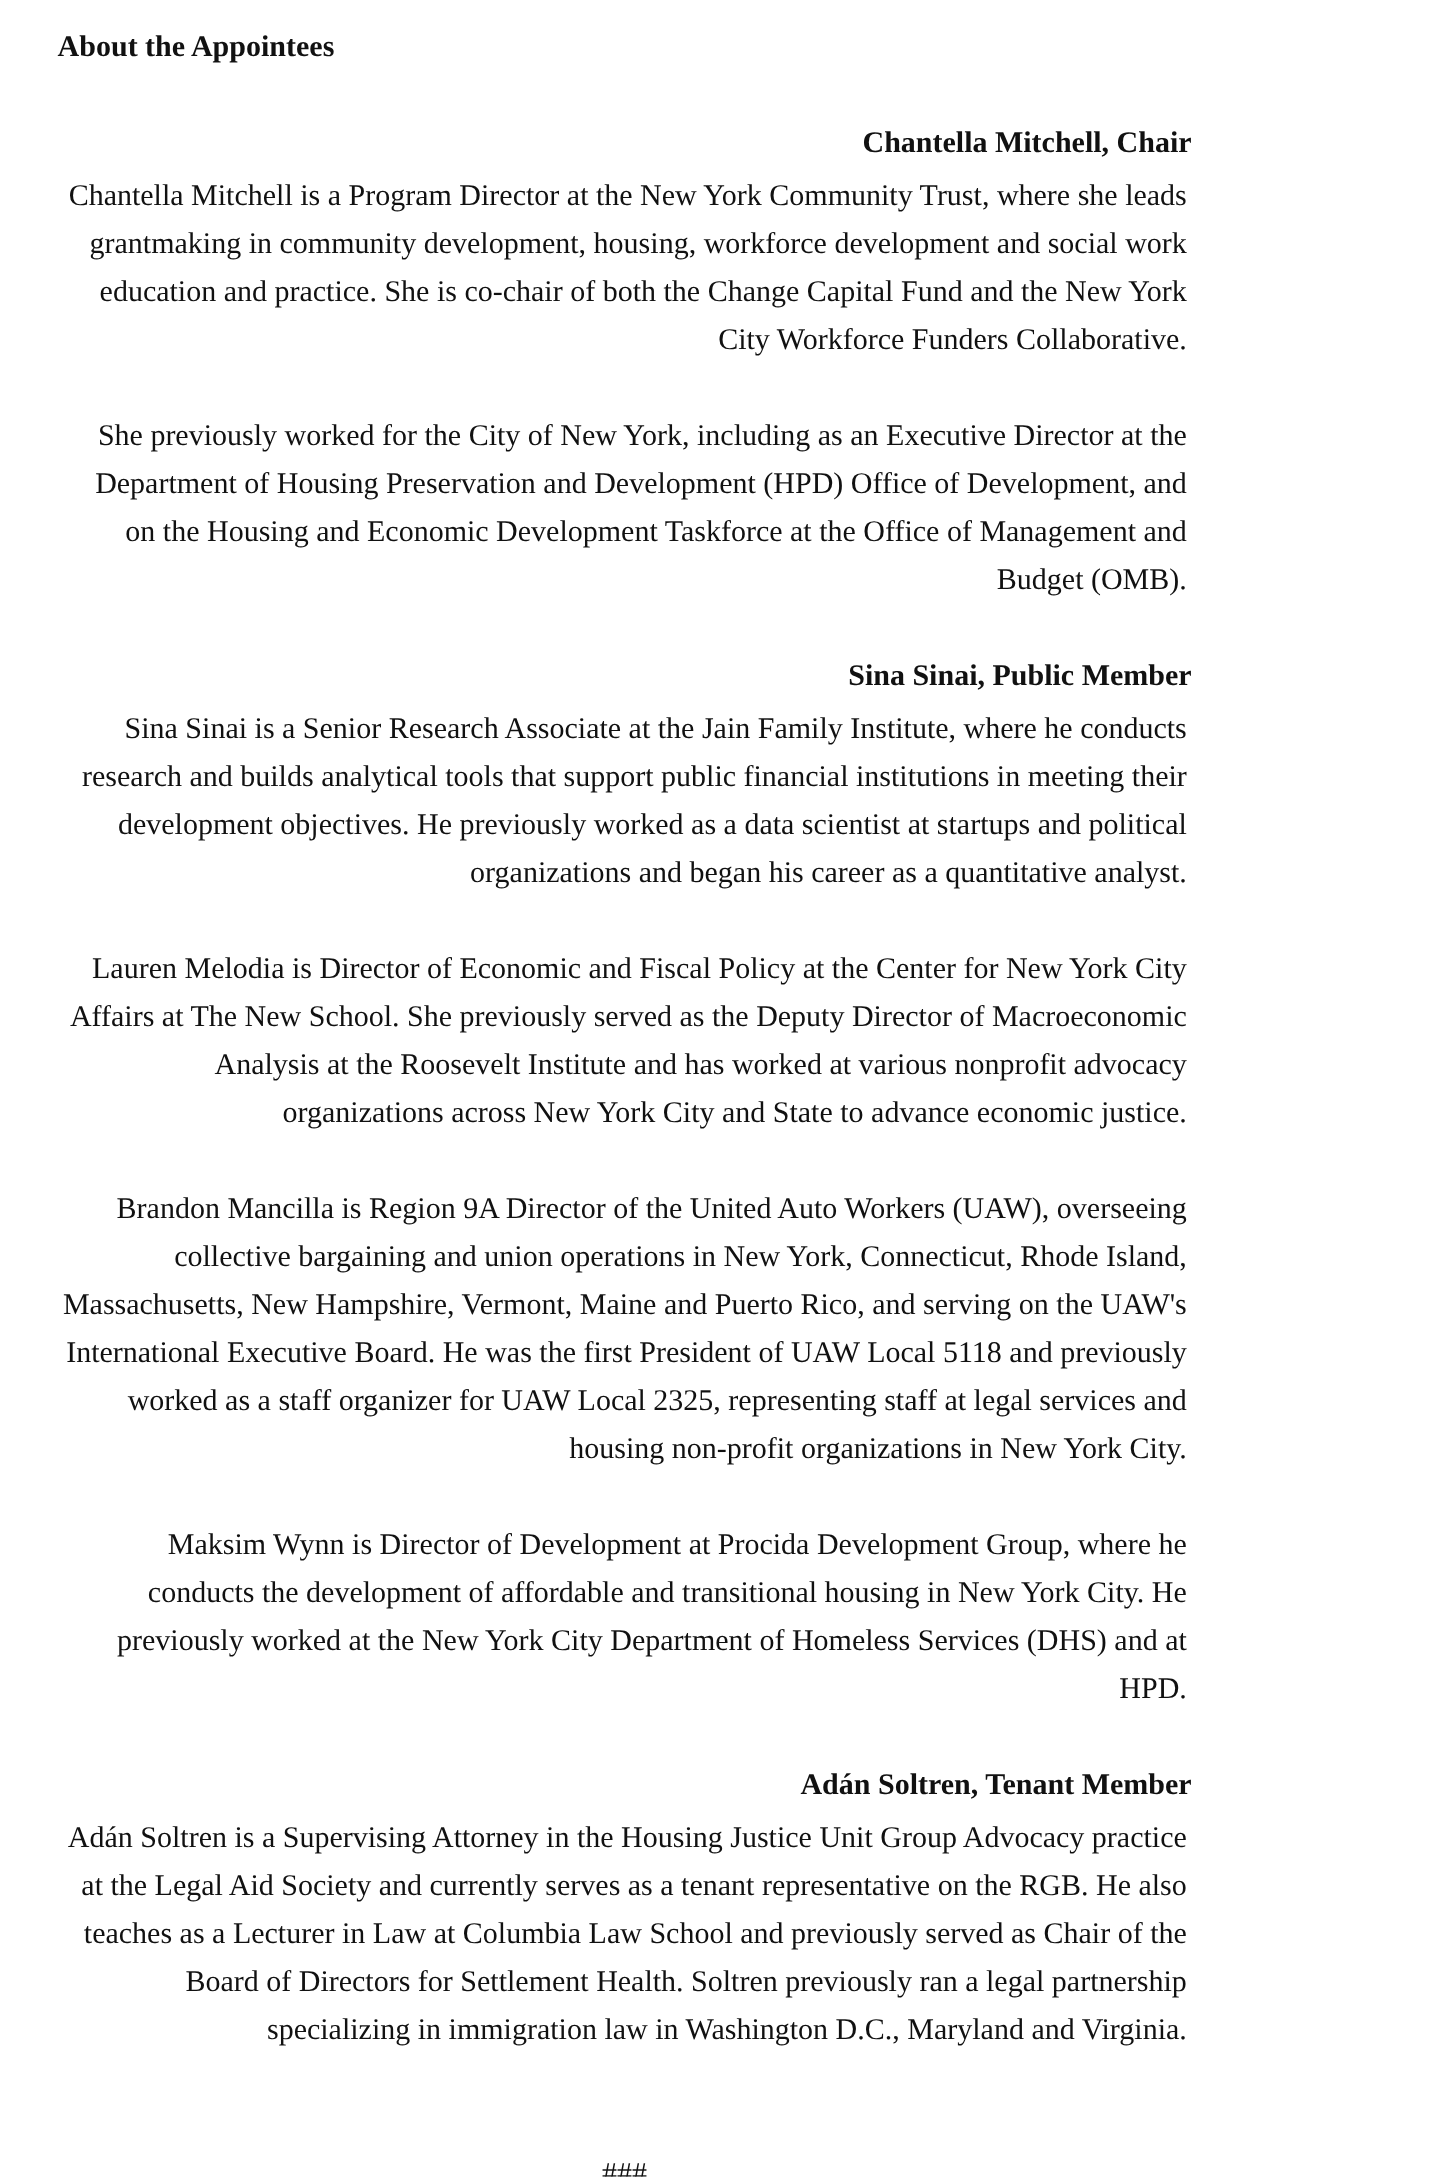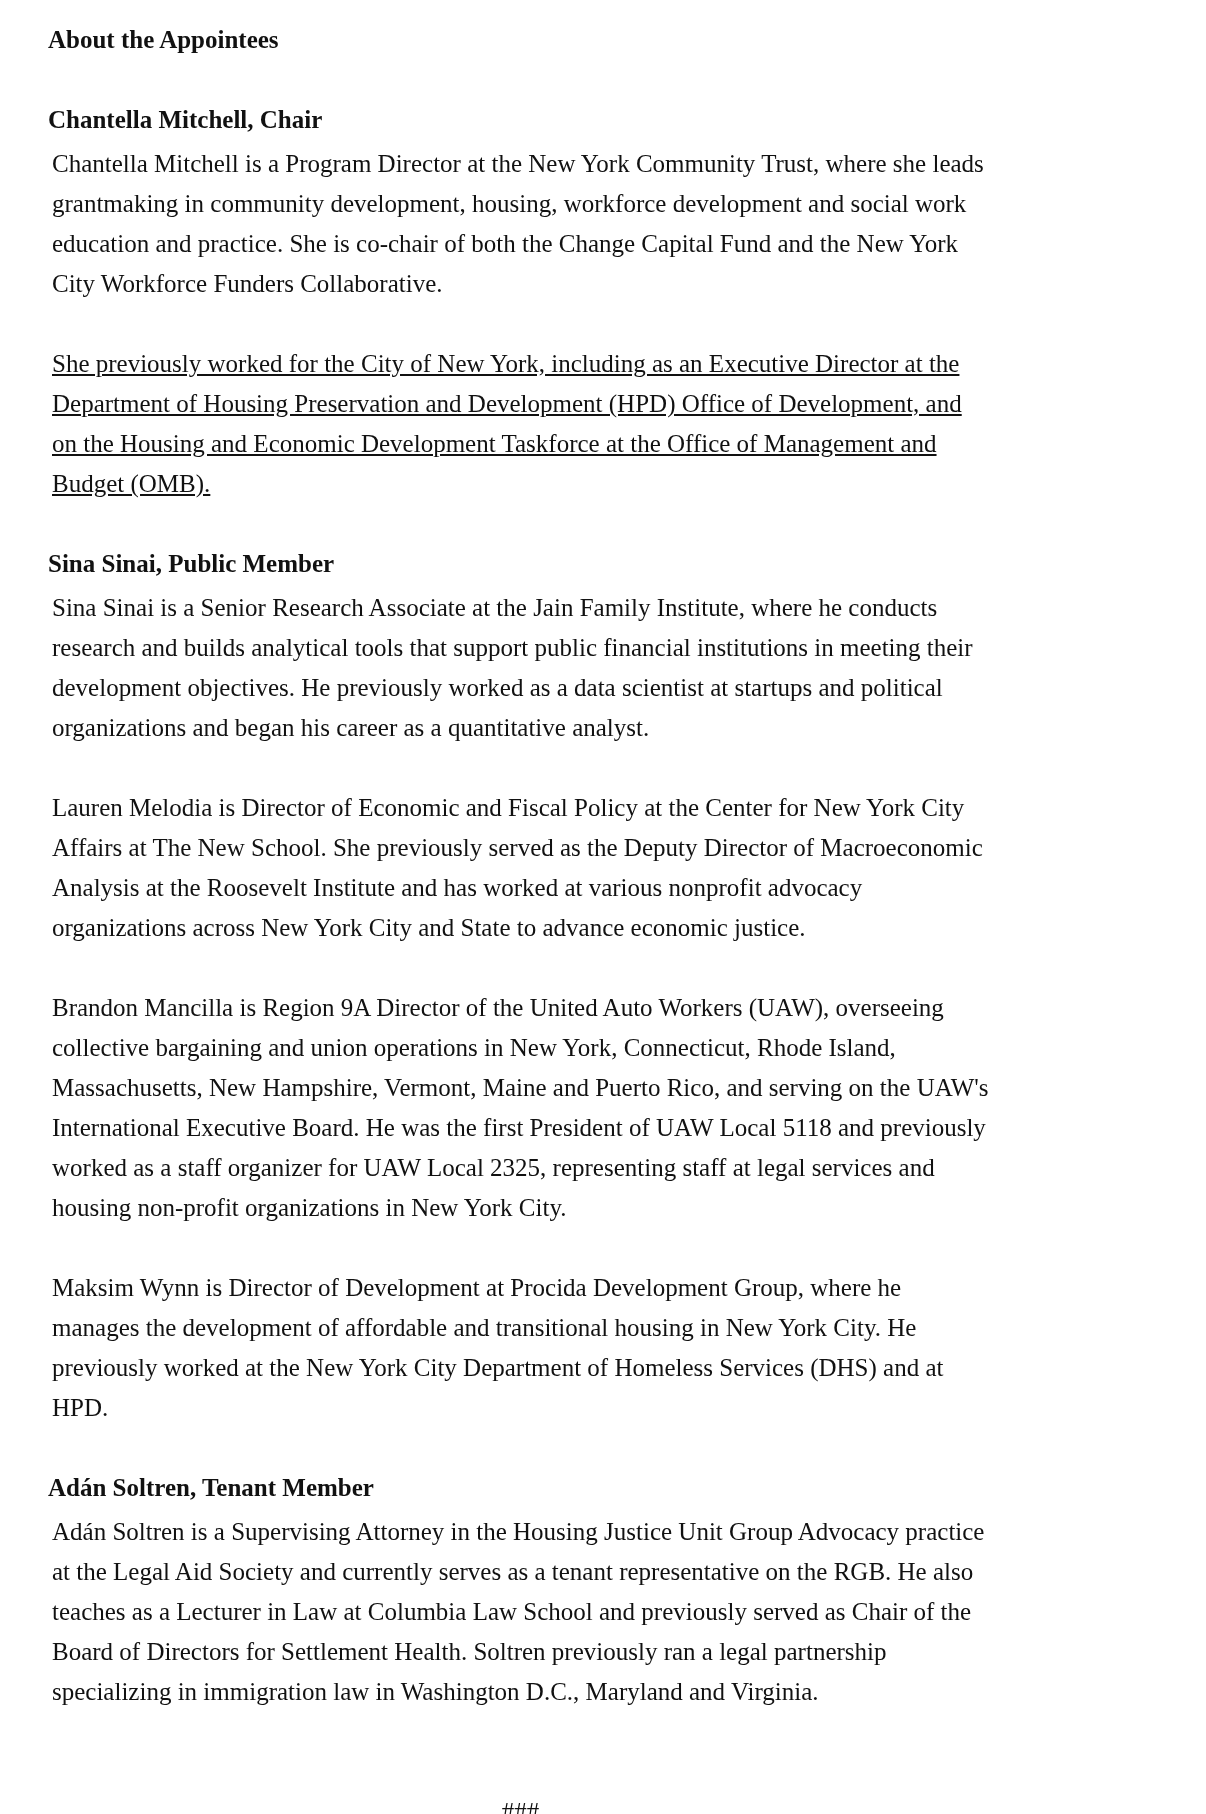--- a/index.html
+++ b/index.html
@@ -15,33 +15,33 @@
     padding: 20px 48px 0 48px;
     box-sizing: border-box;
     width: 1041px;
   }
   .heading {
     font-weight: bold;
     font-size: 25px;
     line-height: 40px;
     margin: 0 0 40px 0;
   }
-  .appointee { margin: 0 0 40px 0; }
+  .appointee { margin: 0 0 40px 0; text-align: right; }
   .name {
     font-weight: bold;
     font-size: 25px;
     line-height: 40px;
     margin: 0;
   }
   .para {
     font-size: 25px;
     line-height: 40px;
     margin: 4px;
   }
-  .para + .para { margin-top: 40px; text-decoration: underline; }
+  .para + .para { margin-top: 40px; }
   .end-mark {
     text-align: center;
     font-size: 25px;
     line-height: 40px;
     margin-top: 80px;
   }
 </style>
 </head>
 <body>
 
@@ -61,21 +61,21 @@
 
   <div class="appointee">
     <p class="para">Lauren Melodia is Director of Economic and Fiscal Policy at the Center for New York City Affairs at The New School. She previously served as the Deputy Director of Macroeconomic Analysis at the Roosevelt Institute and has worked at various nonprofit advocacy organizations across New York City and State to advance economic justice.</p>
   </div>
 
   <div class="appointee">
     <p class="para">Brandon Mancilla is Region 9A Director of the United Auto Workers (UAW), overseeing collective bargaining and union operations in New York, Connecticut, Rhode Island, Massachusetts, New Hampshire, Vermont, Maine and Puerto Rico, and serving on the UAW's International Executive Board. He was the first President of UAW Local 5118 and previously worked as a staff organizer for UAW Local 2325, representing staff at legal services and housing non-profit organizations in New York City.</p>
   </div>
 
   <div class="appointee">
-    <p class="para">Maksim Wynn is Director of Development at Procida Development Group, where he manages the development of affordable and transitional housing in New York City. He previously worked at the New York City Department of Homeless Services (DHS) and at HPD.</p>
+    <p class="para">Maksim Wynn is Director of Development at Procida Development Group, where he conducts the development of affordable and transitional housing in New York City. He previously worked at the New York City Department of Homeless Services (DHS) and at HPD.</p>
   </div>
 
   <div class="appointee">
     <div class="name">Adán Soltren, Tenant Member</div>
     <p class="para">Adán Soltren is a Supervising Attorney in the Housing Justice Unit Group Advocacy practice at the Legal Aid Society and currently serves as a tenant representative on the RGB. He also teaches as a Lecturer in Law at Columbia Law School and previously served as Chair of the Board of Directors for Settlement Health. Soltren previously ran a legal partnership specializing in immigration law in Washington D.C., Maryland and Virginia.</p>
   </div>
 
   <div class="end-mark">###</div>
 </div>
 

